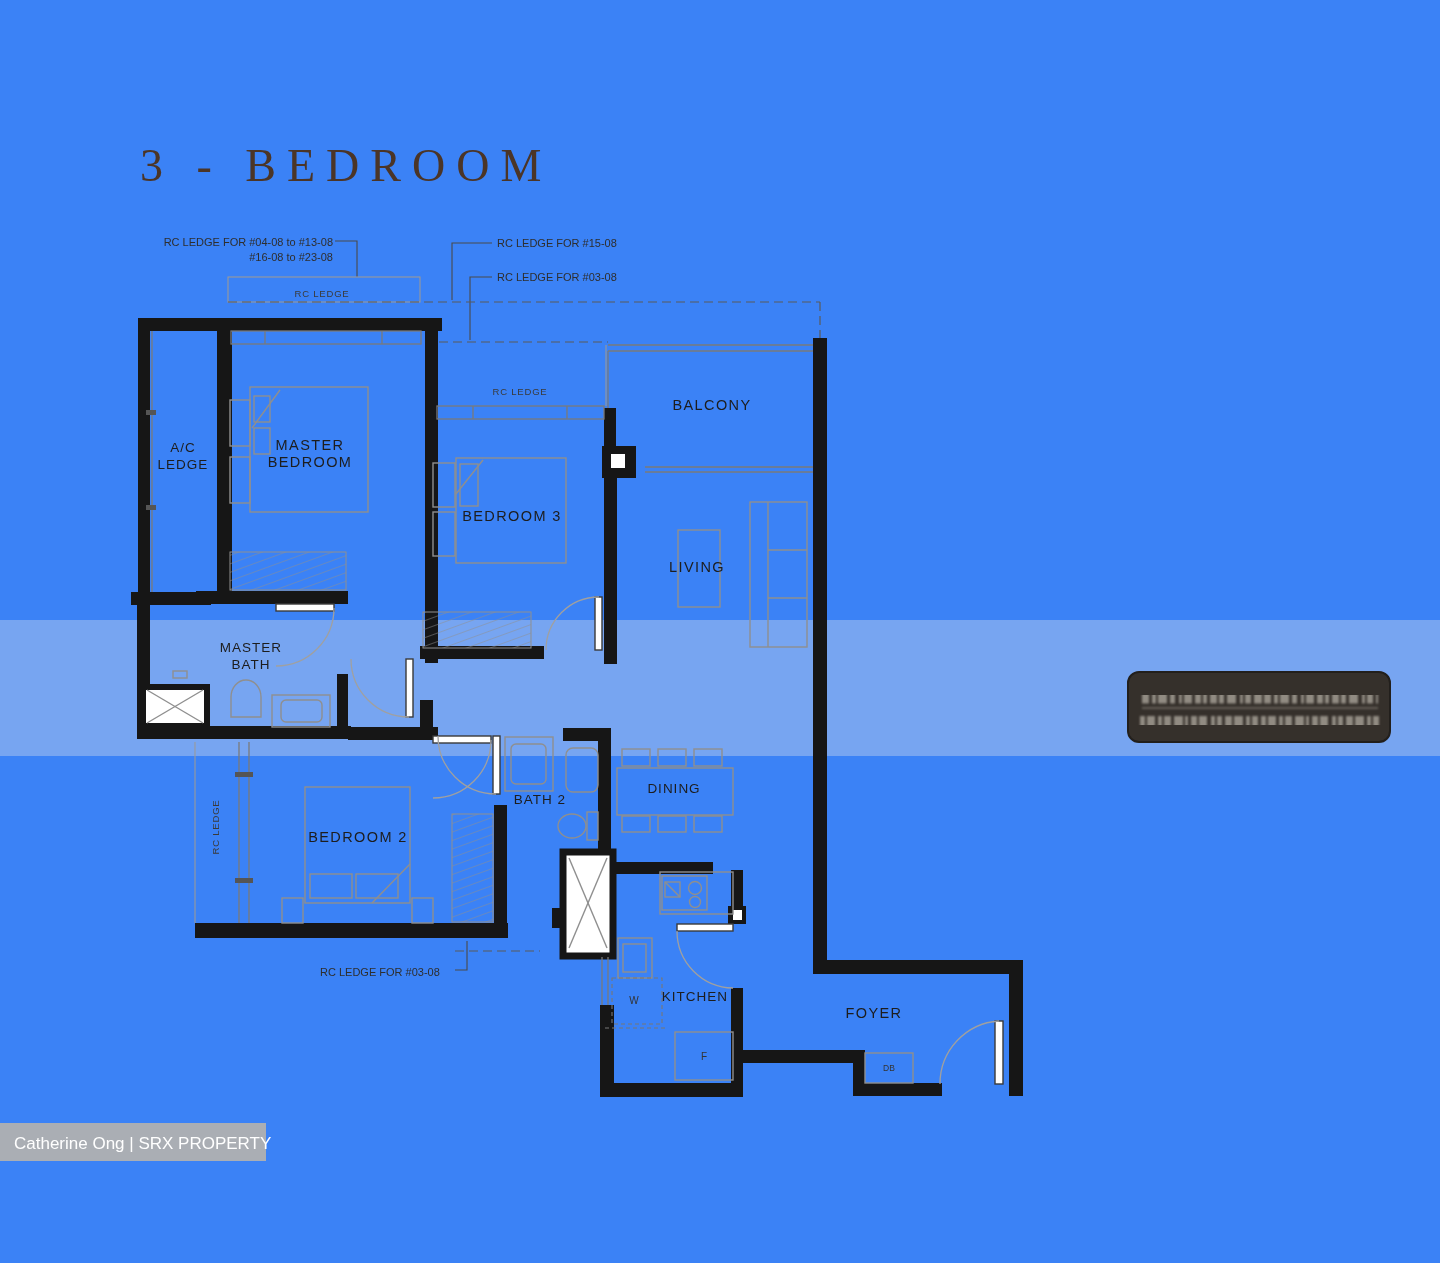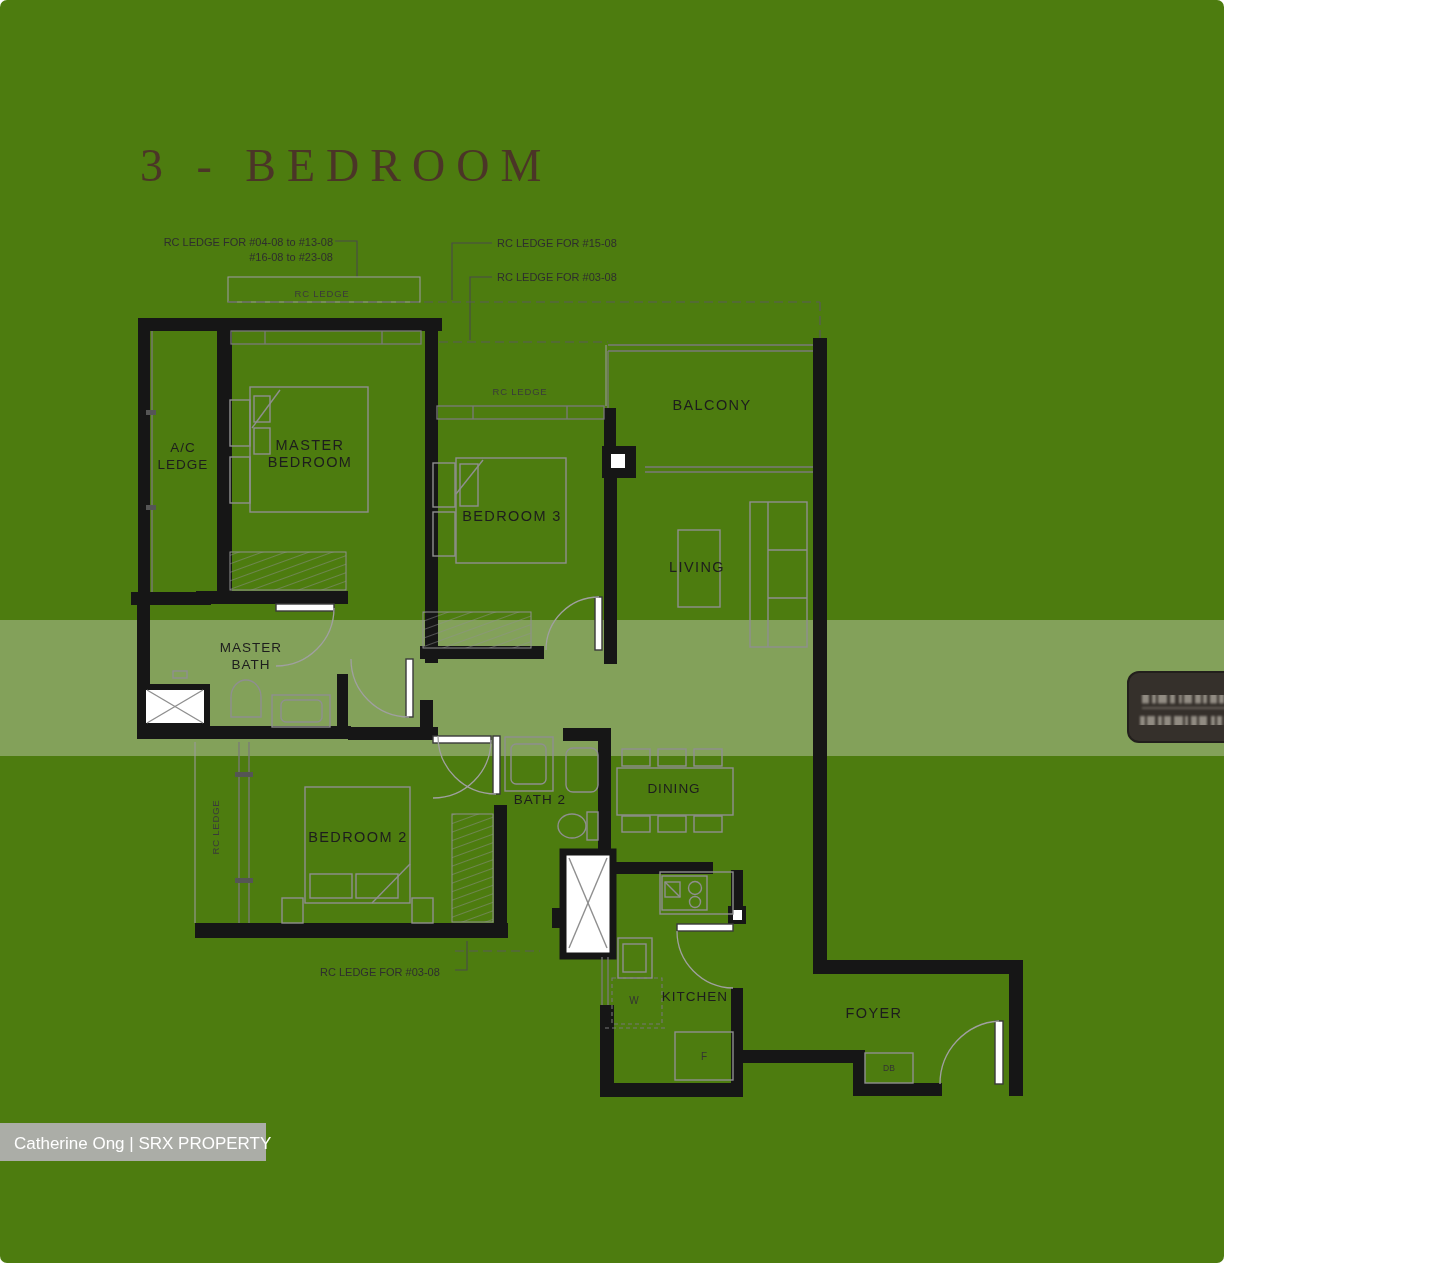--- a/index.html
+++ b/index.html
@@ -1,17 +1,17 @@
 <!DOCTYPE html>
 <html><head>
 <meta charset="utf-8">
 <style>
   html,body{margin:0;padding:0;background:#ffffff;}
-  .page{position:relative;width:1224px;height:1263px;background:#4d7c0f;overflow:hidden;
-        font-family:"Liberation Sans",sans-serif;border-radius:7px;}
+  .page{position:relative;width:1440px;height:1263px;background:#3b82f6;overflow:hidden;
+        font-family:"Liberation Sans",sans-serif;}
   svg{position:absolute;left:0;top:0;}
   .wall{fill:#161616;stroke:none;}
   .thin{stroke:#7a7a7a;stroke-width:1.3;fill:none;}
   .thin2{stroke:#9a9a9a;stroke-width:1.1;fill:none;}
   .furn{stroke:#8f8f8f;stroke-width:1.4;fill:none;}
   .leader{stroke:#4a4a4a;stroke-width:1.1;fill:none;}
   .dashl{stroke:#5a5a5a;stroke-width:1.2;fill:none;stroke-dasharray:9 5;}
   .dashs{stroke:#777;stroke-width:1.1;fill:none;stroke-dasharray:4 3;}
   .arc{stroke:#a0a0a0;stroke-width:1.3;fill:none;}
   .leaf{fill:#ffffff;stroke:#3a3a3a;stroke-width:1.4;}

